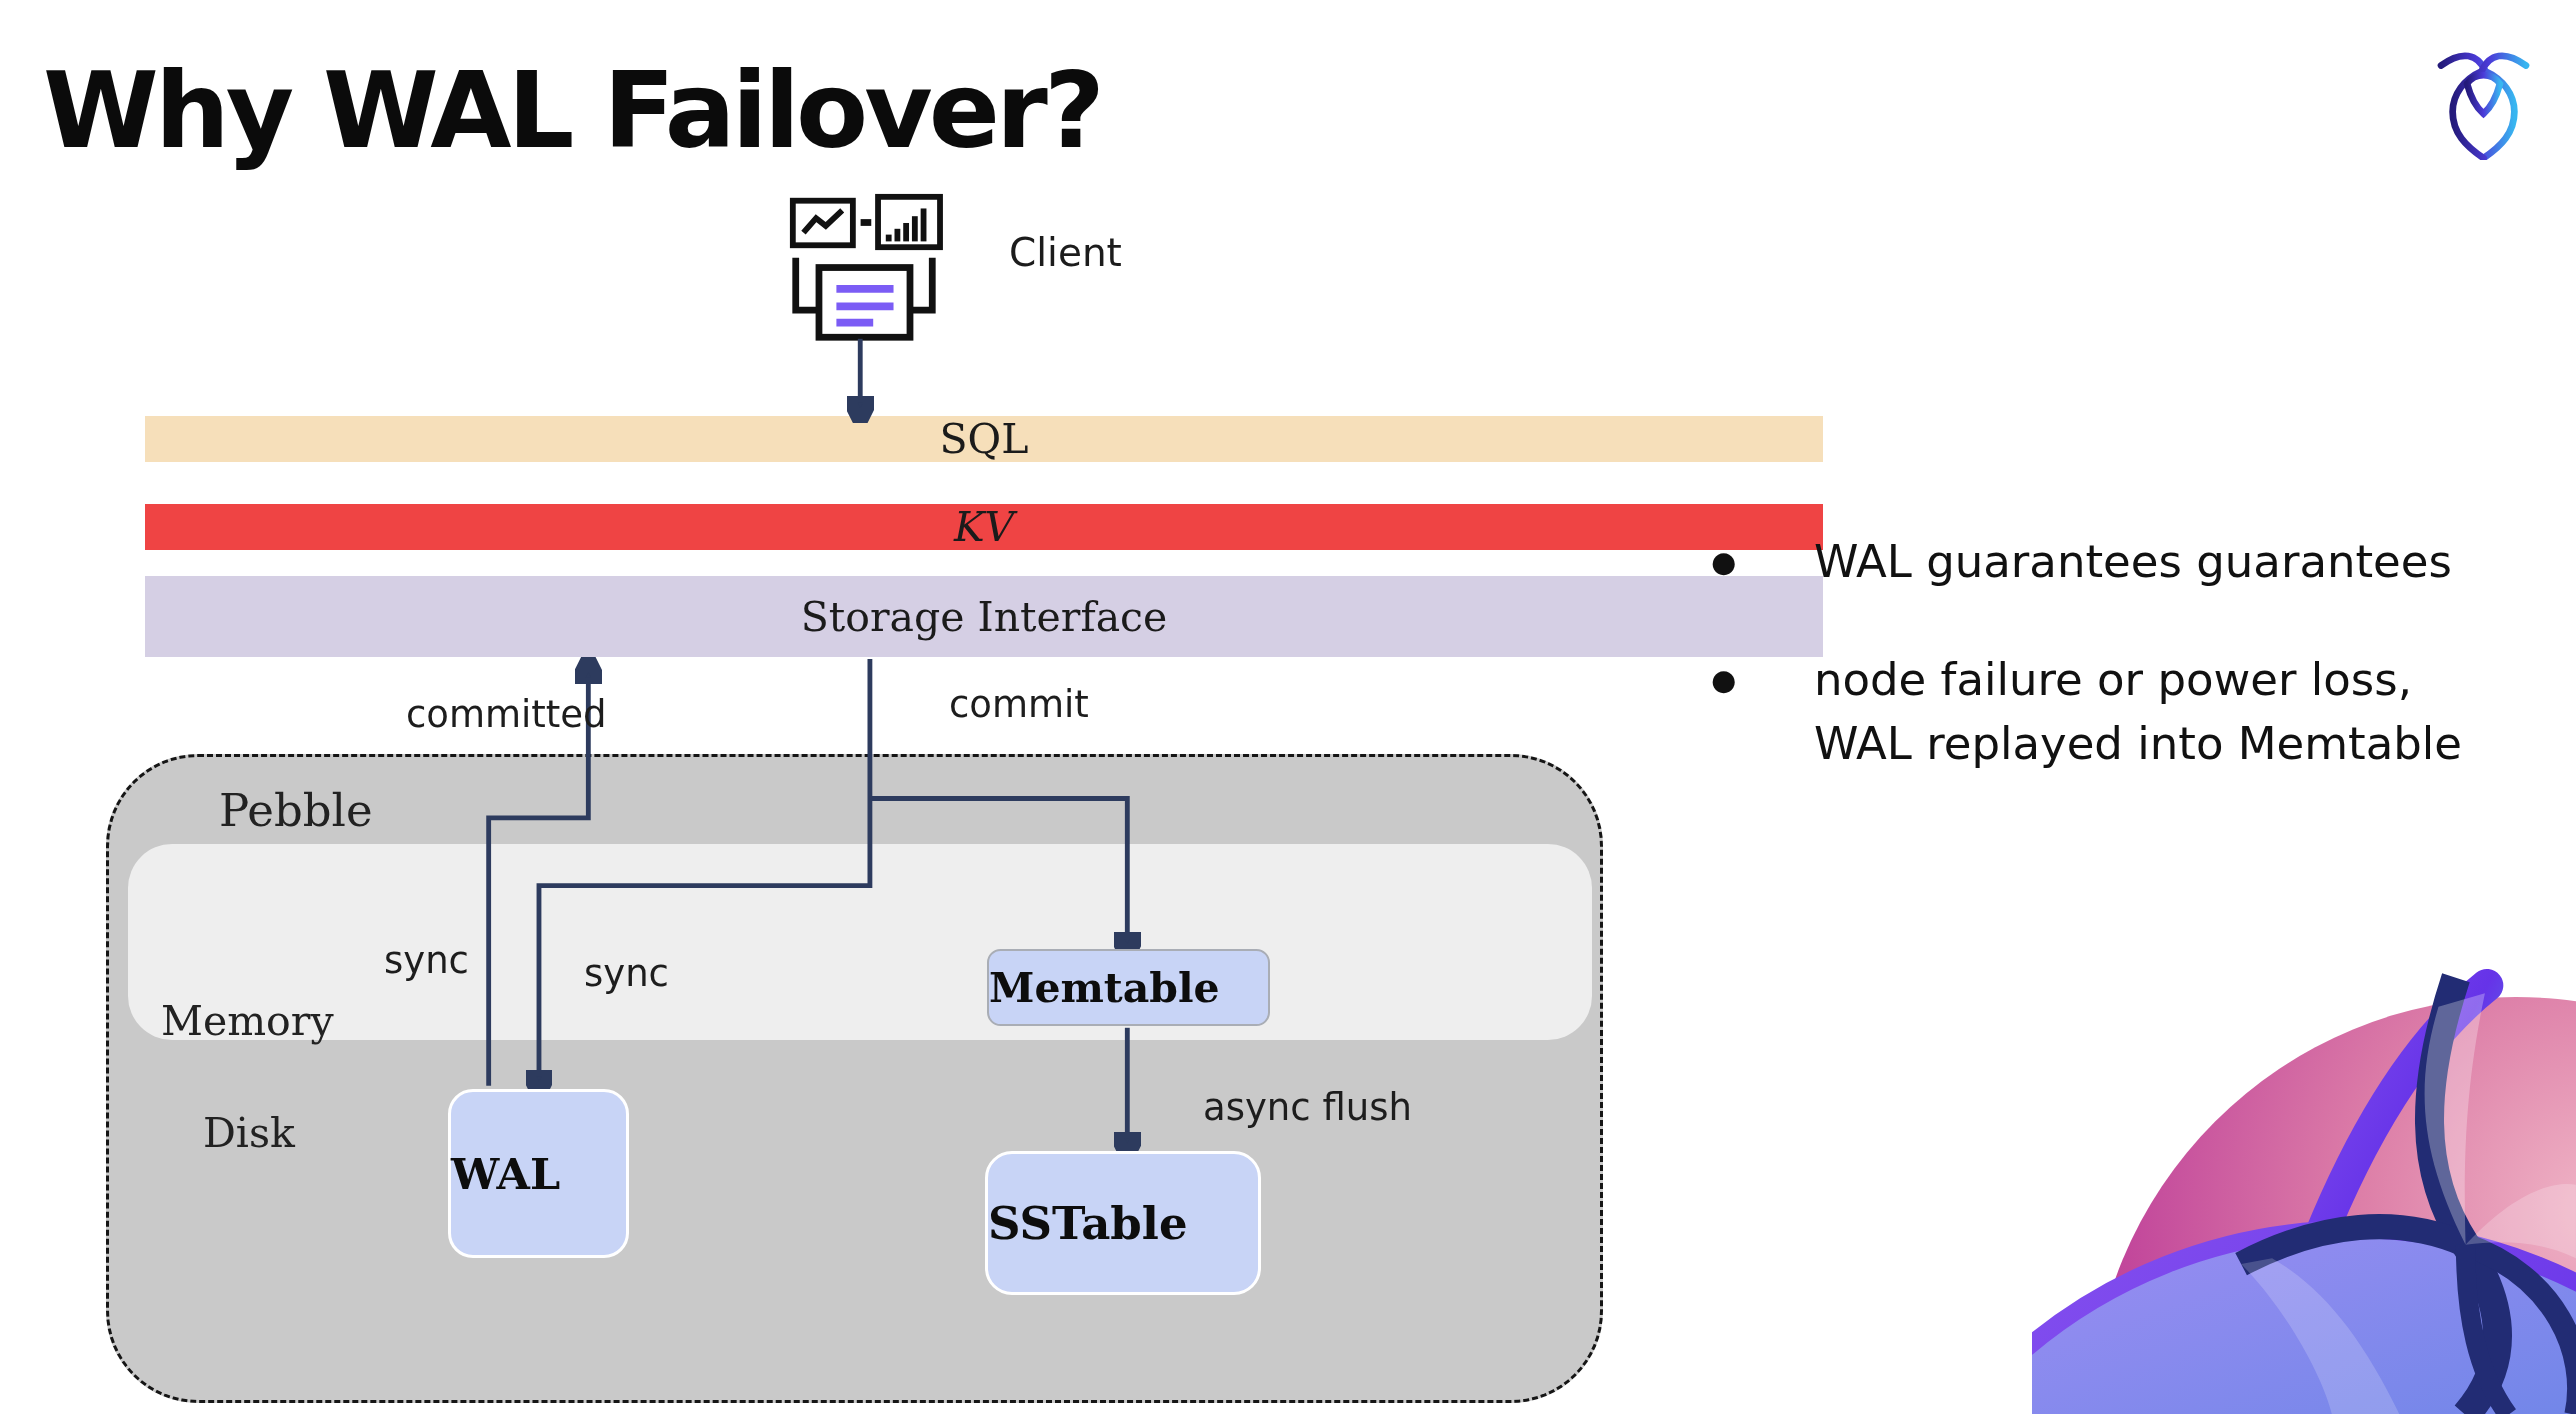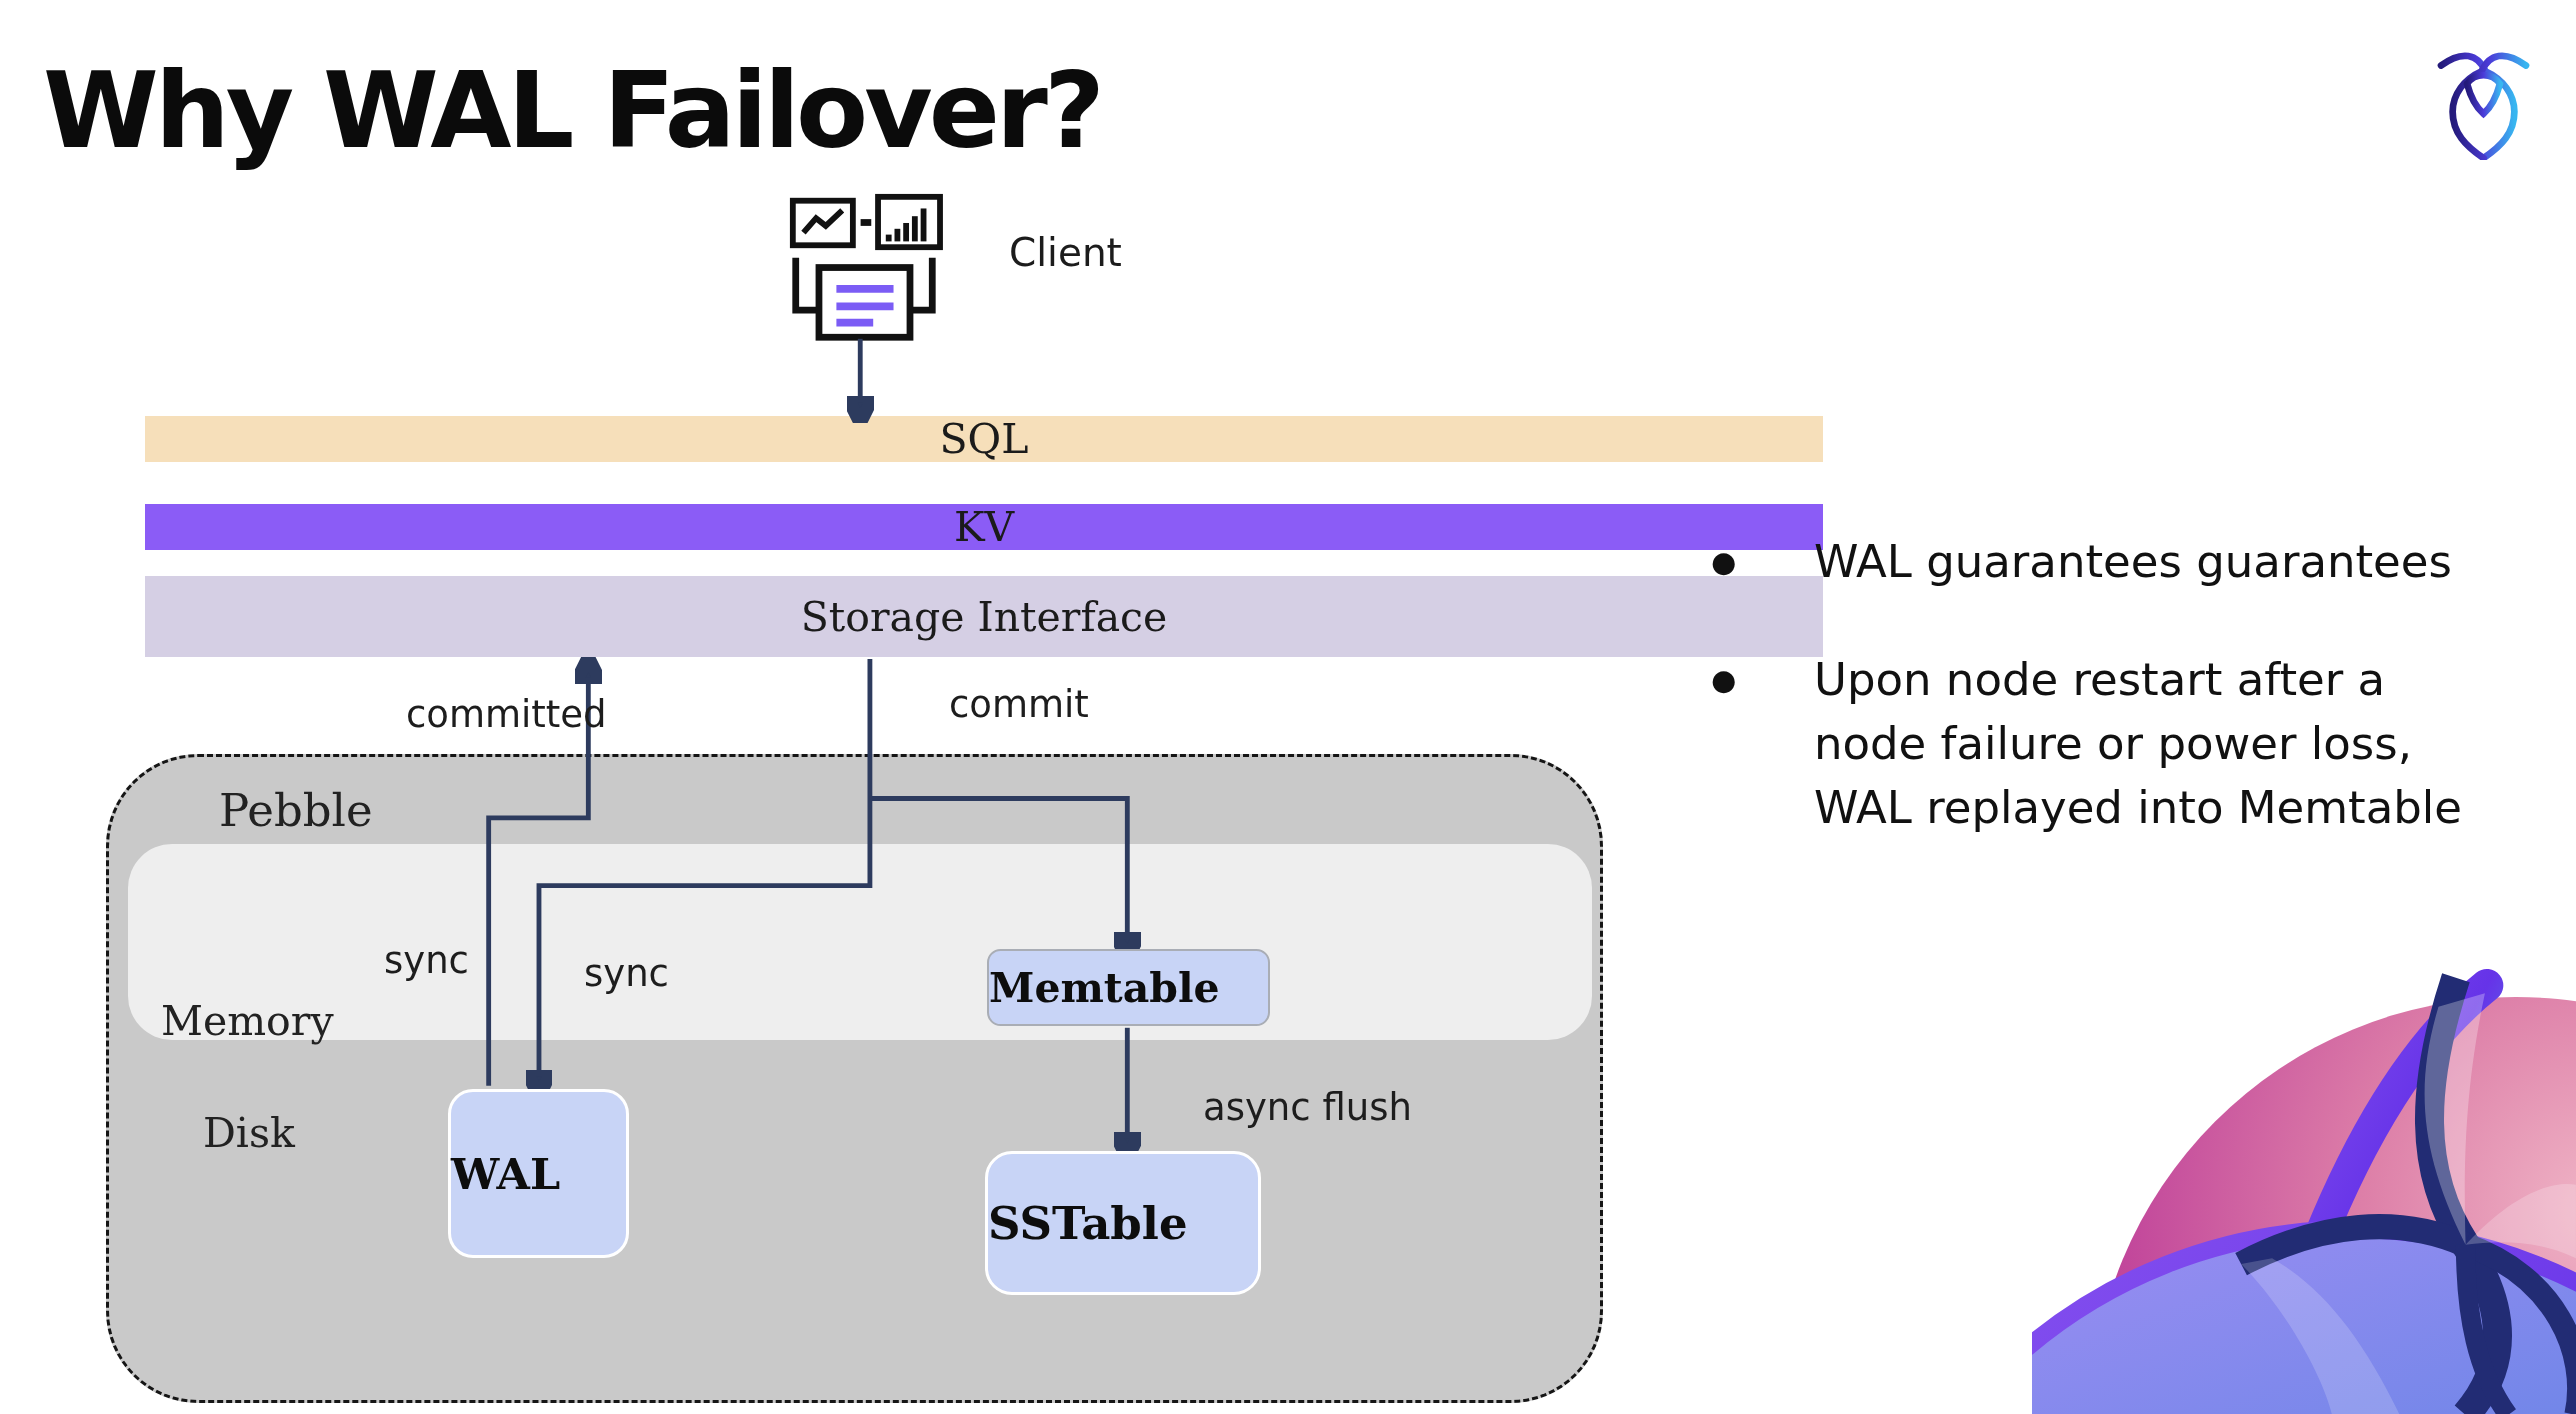--- a/index.html
+++ b/index.html
@@ -109,21 +109,21 @@
     <line x1="54" y1="100" x2="113" y2="100" stroke="#7b5cf5" stroke-width="8"></line>
     <line x1="54" y1="118" x2="113" y2="118" stroke="#7b5cf5" stroke-width="8"></line>
     <line x1="54" y1="135" x2="92" y2="135" stroke="#7b5cf5" stroke-width="8"></line>
   </g>
 </svg>
 <div id="client-label" class="abs">Client</div>
 
 <div id="bar-sql" class="abs layer-bar" style="background: rgb(246, 223, 186);">
   <span>SQL</span>
 </div>
-<div id="bar-kv" class="abs layer-bar" style="background: #8b5cf6;">
+<div id="bar-kv" class="abs layer-bar" style="background: #ef4444; font-style: italic;">
   <span>KV</span>
 </div>
 <div id="bar-storage" class="abs layer-bar" style="background: rgb(213, 207, 228);">
   <span>Storage Interface</span>
 </div>
 
 <div id="pebble" class="abs" style="background: rgb(201, 201, 201);"></div>
 <div id="memory-band" class="abs" style="background: rgb(238, 238, 238);"></div>
 <div id="lbl-pebble" class="abs zone-label">Pebble</div>
 <div id="lbl-memory" class="abs zone-label">Memory</div>
@@ -161,21 +161,20 @@
 <div id="bullets" class="abs">
   <div class="bullet-item">
     <span class="bullet-dot">●</span>
     <div class="bullet-text">
       <div>WAL guarantees guarantees</div>
     </div>
   </div>
   <div class="bullet-item">
     <span class="bullet-dot">●</span>
     <div class="bullet-text">
-      <div>Upon node restart after a</div>
       <div>node failure or power loss,</div>
       <div>WAL replayed into Memtable</div>
     </div>
   </div>
 </div>
 
 <div id="corner-art" class="abs">
   <svg width="544" height="447" viewBox="0 0 562 462">
     <defs>
       <radialGradient id="pinkG" cx="0.6" cy="0.25" r="0.8">

